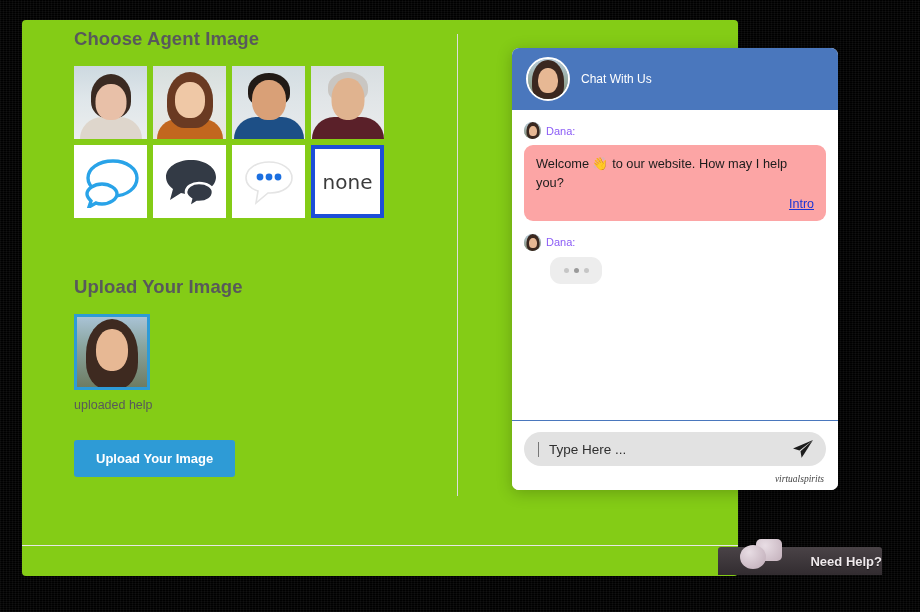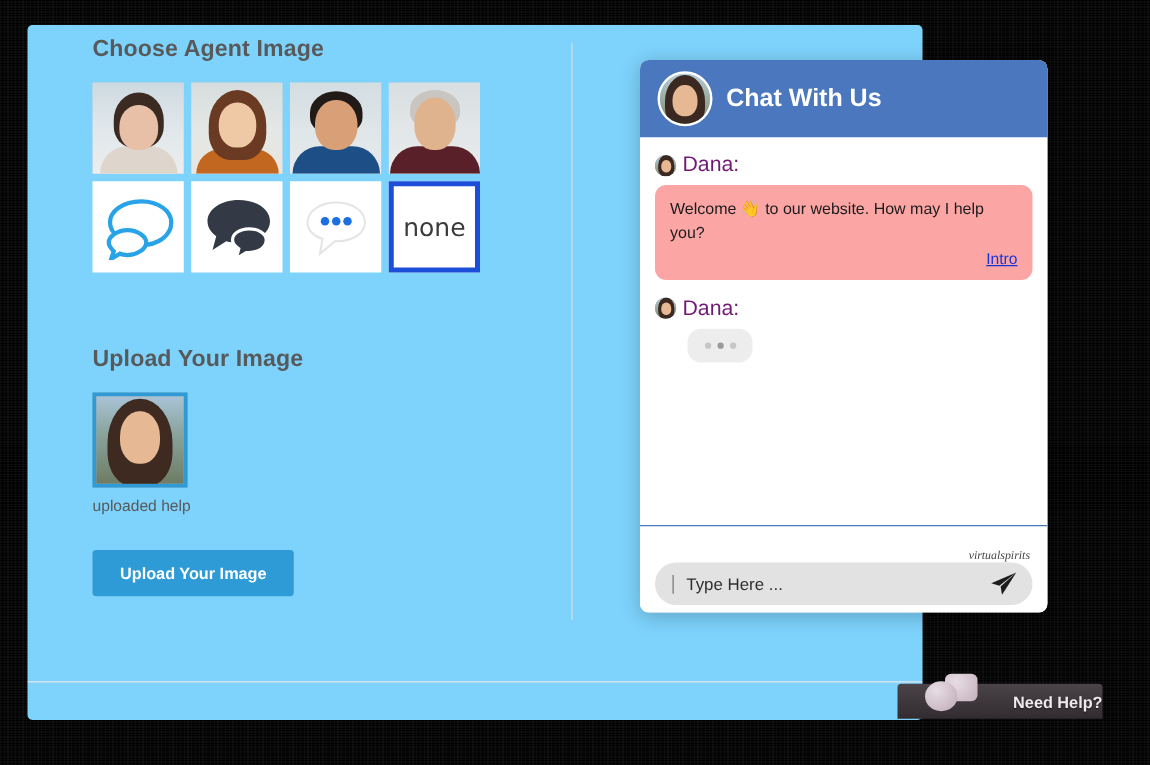--- a/index.html
+++ b/index.html
@@ -18,21 +18,21 @@
     background:
       repeating-linear-gradient(0deg, rgba(255,255,255,.035) 0 1px, rgba(0,0,0,0) 1px 2px),
       repeating-linear-gradient(90deg, rgba(255,255,255,.03) 0 1px, rgba(0,0,0,0) 1px 3px),
       #000;
   }
 
   
   #page-card{
     position:absolute;
     left:22px; top:20px; width:716px; height:556px;
-    background:#7dd3fc;
+    background:#84cc16;
     border-radius:4px;
     overflow:hidden;
   }
 
   
   #card-divider{
     position:absolute; left:0; right:0; top:525px; height:1px;
     background:#e6e6e6;
   }
 
@@ -121,34 +121,34 @@
     height:62px; background:#4a77bd;
     display:flex; align-items:center; gap:11px;
     padding:0 14px;
     flex:0 0 auto;
   }
   #chat-header-avatar{
     width:44px; height:44px; border-radius:50%;
     border:2px solid #fff; overflow:hidden; position:relative;
     background:#9db4c4; flex:0 0 auto;
   }
-  #chat-title{ color:#fff; font-size:20px; font-weight:bold;text-align:center; }
+  #chat-title{ color:#fff; font-size:12px; font-weight:normal;text-align:center; }
 
   #chat-body{
     flex:1 1 auto; background:#fff;
     padding:12px 12px 0 12px;
     overflow:hidden;
   }
   .msg-group{ margin-bottom:13px; }
   .msg-name-row{ display:flex; align-items:center; gap:5px; margin-bottom:6px; }
   .mini-avatar{
     width:17px; height:17px; border-radius:50%;
     overflow:hidden; position:relative; background:#9db4c4; flex:0 0 auto;
   }
-  .msg-name{ font-size:17px; color:#701a75; }
+  .msg-name{ font-size:11px; color:#8b5cf6; }
   .msg-bubble{
     background:#fca5a5;
     border-radius:9px;
     padding:10px 12px 7px 12px;
     font-size:12.8px; color:#1c1c1c; line-height:1.45;
   }
   .msg-link-row{ text-align:right; margin-top:3px; }
   .msg-link{
     color:#1a35d6; text-decoration:underline;
     font-size:12.5px; cursor:pointer;margin-top:20px;
@@ -351,31 +351,31 @@
       <div class="typing-bubble">
         <div class="tdot"></div>
         <div class="tdot mid"></div>
         <div class="tdot"></div>
       </div>
     </div>
 
   </div>
 
   <div id="chat-footer">
-    <div id="chat-brand">virtualspirits</div>
     <div id="chat-input-wrap">
       <div id="chat-caret"></div>
       <input id="chat-input" type="text" placeholder="Type Here ..." style="">
       <span id="send-icon">
         <svg width="22" height="20" viewBox="0 0 22 20">
           <path d="M21 1 L1 9.5 L7.5 11.5 L21 1 Z" fill="#1c1c1c"></path>
           <path d="M21 1 L8.5 12.2 L9.6 18.8 L12.6 14.2 L21 1 Z" fill="#1c1c1c"></path>
         </svg>
       </span>
     </div>
+    <div id="chat-brand">virtualspirits</div>
   </div>
 
 </div>
 
 <div id="need-help-tab">
   <div id="need-help-bubbles">
     <div class="nh-b2"></div>
     <div class="nh-b1"></div>
   </div>
   <span id="need-help-label">Need Help?</span>

